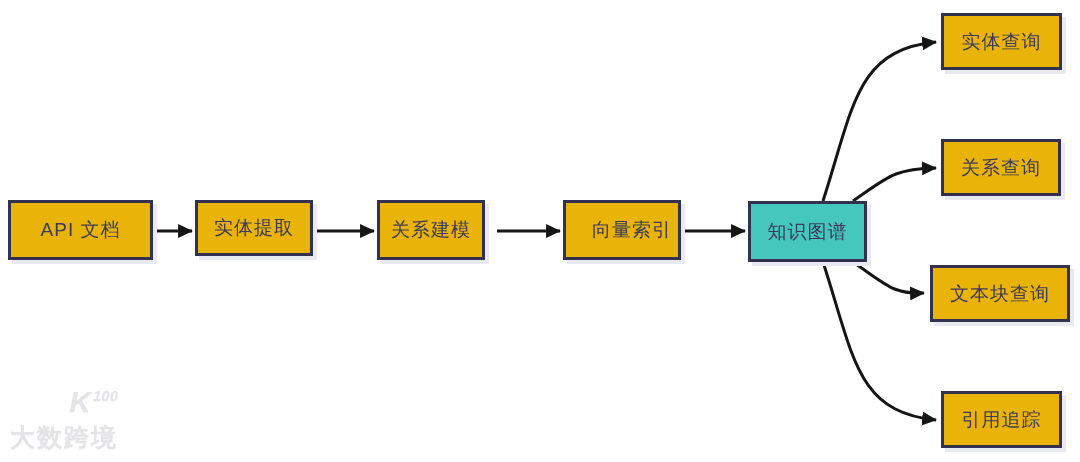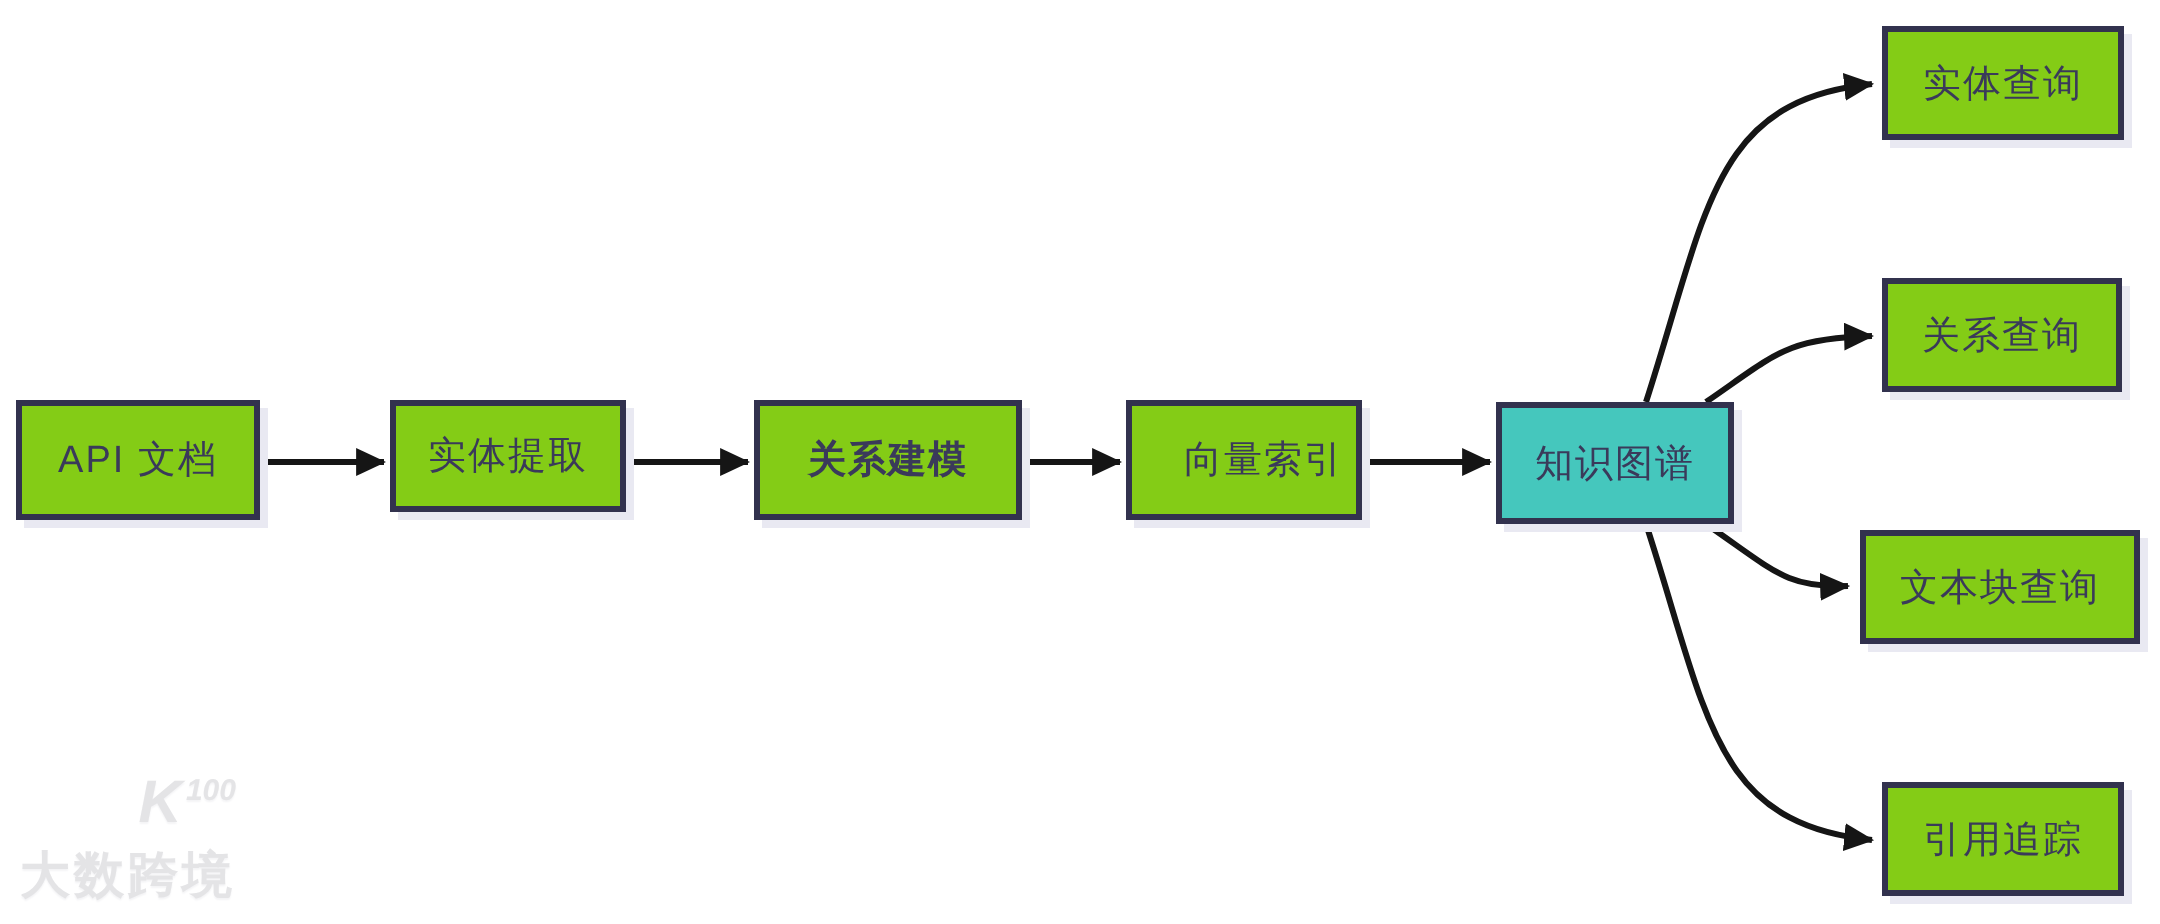--- a/index.html
+++ b/index.html
@@ -1,30 +1,30 @@
 <!DOCTYPE html>
 <html><head>
 <meta charset="utf-8">
 <style>
   html,body{margin:0;padding:0;background:#ffffff;}
   body{font-family:"Liberation Sans","DejaVu Sans",sans-serif;}
   #canvas{position:relative;width:1080px;height:462px;background:#ffffff;overflow:hidden;}
   #connectors{position:absolute;left:0;top:0;width:1080px;height:462px;}
   .box{
     position:absolute;box-sizing:border-box;
-    background:#84cc16;border:3px solid #32324e;
+    background:#eab308;border:3px solid #32324e;
     box-shadow:4px 4px 0 #e9e9f2;
     display:flex;align-items:center;justify-content:center;
     font-size:19px;color:#3a3a5a;letter-spacing:1px;font-weight:500;
   }
   .box.highlight{background:#45c7bd;}
   
-  .n-api{left:8px;top:200px;width:122px;height:60px;}
+  .n-api{left:8px;top:200px;width:145px;height:60px;}
   .n-entity-extract{left:195px;top:200px;width:118px;height:56px;}
-  .n-relation-model{left:377px;top:200px;width:134px;height:60px;font-weight:bold;}
+  .n-relation-model{left:377px;top:200px;width:108px;height:60px;}
   .n-vector-index{left:563px;top:200px;width:118px;height:60px;padding-left:20px;}
   .n-knowledge-graph{left:748px;top:201px;width:119px;height:61px;font-family:Liberation Serif, serif;}
   
   .n-entity-query{left:941px;top:13px;width:121px;height:57px;}
   .n-relation-query{left:941px;top:139px;width:120px;height:57px;}
   .n-chunk-query{left:930px;top:265px;width:140px;height:57px;}
   .n-citation-trace{left:941px;top:391px;width:121px;height:57px;}
   
   .watermark{
     position:absolute;left:10px;bottom:8px;

